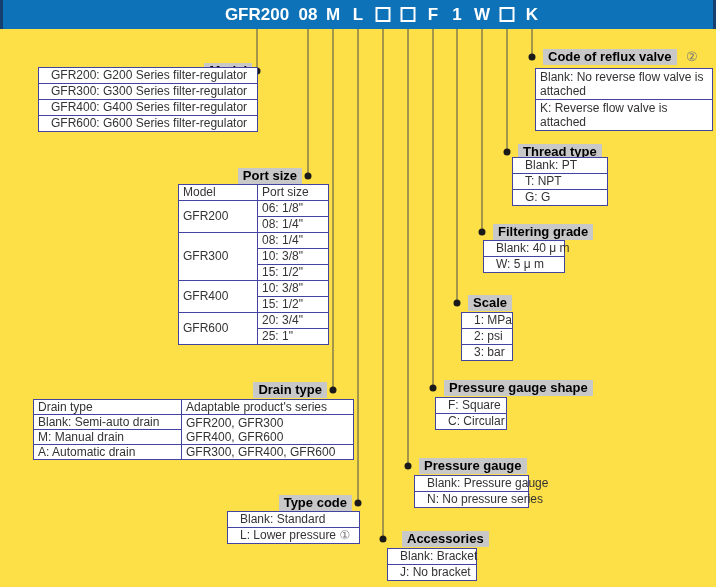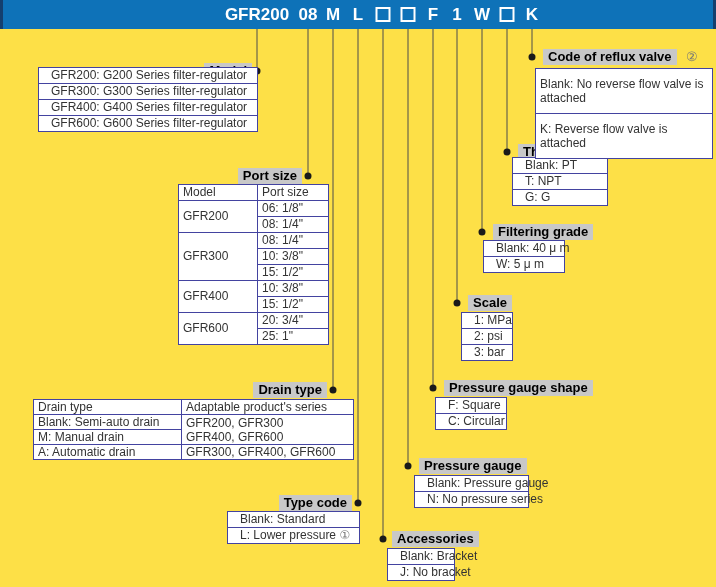--- a/index.html
+++ b/index.html
@@ -19,21 +19,21 @@
   
   .sec-label{position:absolute;background:#c8c8c8;color:#000;font-weight:bold;font-size:13px;
     line-height:16px;padding:0 5px;white-space:nowrap;}
   .note{color:#777;font-weight:normal;background:none;}
   .label-note{position:absolute;font-size:13px;line-height:16px;color:#777;white-space:nowrap;}
   
   .vbox{position:absolute;}
   .vbox .row{border:1px solid #4343a0;margin-top:-1px;padding:0 12px;font-size:12px;
     line-height:15px;color:#333;white-space:nowrap;background:#fff;}
   .vbox .row:first-child{margin-top:0;}
-  .vbox.wrap .row{white-space:normal;line-height:14px;padding:8px 4px;}
+  .vbox.wrap .row{white-space:normal;line-height:14px;padding:1px 4px;}
   
   table.diag{position:absolute;border-collapse:collapse;table-layout:fixed;}
   table.diag td{border:1px solid #4343a0;font-size:12px;line-height:15px;padding:0 4px;
     color:#333;white-space:nowrap;overflow:hidden;background:#fff;vertical-align:middle;}
   table.drain td{line-height:14px;}
   td.merged{vertical-align:middle;}
 </style>
 </head>
 <body>
 
@@ -157,22 +157,22 @@
 
   <div class="sec-label" style="right:364px;top:495px">Type code</div>
   <div class="vbox" style="left:227px;top:511px;width:133px">
     <div class="row">Blank: Standard</div>
     <div class="row">
       <span>L: Lower pressure</span>
       <span class="note">①</span>
     </div>
   </div>
 
-  <div class="sec-label" style="left:392px;top:531px">Accessories</div>
-  <div class="vbox" style="left:387px;top:548px;width:68px">
+  <div class="sec-label" style="left:402px;top:531px">Accessories</div>
+  <div class="vbox" style="left:387px;top:548px;width:90px">
     <div class="row">Blank: Bracket</div>
     <div class="row">J: No bracket</div>
   </div>
 
   <div class="sec-label" style="left:419px;top:458px">Pressure gauge</div>
   <div class="vbox" style="left:414px;top:475px;width:115px">
     <div class="row">Blank: Pressure gauge</div>
     <div class="row">N: No pressure series</div>
   </div>
 

